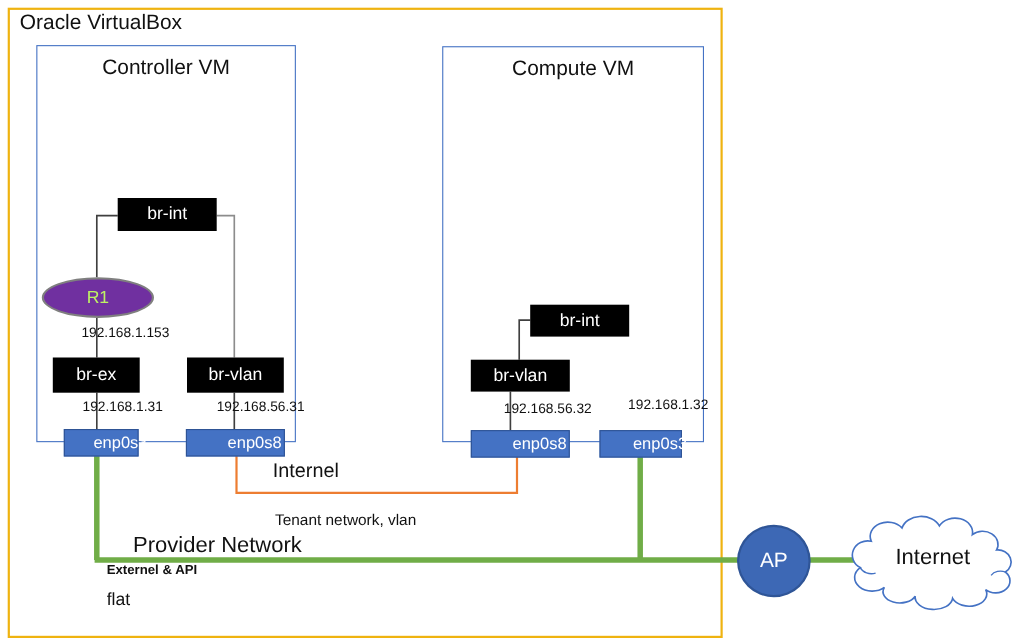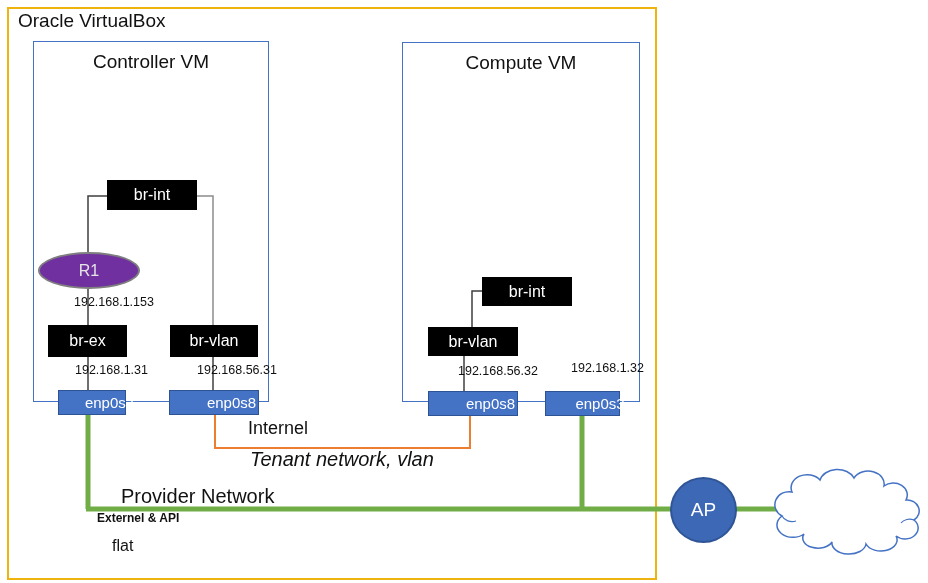--- a/index.html
+++ b/index.html
@@ -49,42 +49,42 @@
     font-size:16px;text-align:center;display:flex;align-items:center;justify-content:center;
   }
   .nic{
     background:var(--nic-bg);color:var(--nic-text);border:1px solid var(--nic-border);
     box-sizing:border-box;font-size:15px;text-align:center;
     display:flex;align-items:center;justify-content:center;padding-left:35px;
   }
   #router-r1{
     left:38px;top:252px;width:102px;height:37px;border-radius:50%;
     background:var(--router-fill);border:2px solid var(--router-border);box-sizing:border-box;
-    color:#e5e5e5;font-size:16px;display:flex;align-items:center;justify-content:center;
+    color:#bef264;font-size:16px;display:flex;align-items:center;justify-content:center;
   }
   .ip{font-size:12.5px;white-space:nowrap;margin-left:28px;}
   #c-br-int{left:107px;top:180px;width:90px;height:30px;}
   #c-br-ex{left:48px;top:325px;width:79px;height:32px;}
   #c-br-vlan{left:170px;top:325px;width:88px;height:32px;}
   #c-ip-router{left:46px;top:295px;}
   #c-ip-brex{left:47px;top:363px;}
   #c-ip-brvlan{left:169px;top:363px;}
   #c-enp0s3{left:58px;top:390px;width:68px;height:25px;}
   #c-enp0s8{left:169px;top:390px;width:90px;height:25px;}
   #m-br-int{left:482px;top:277px;width:90px;height:29px;}
   #m-br-vlan{left:428px;top:327px;width:90px;height:29px;}
   #m-ip-brvlan{left:430px;top:364px;}
   #m-ip-ext{left:543px;top:361px;}
   #m-enp0s8{left:428px;top:391px;width:90px;height:25px;}
   #m-enp0s3{left:545px;top:391px;width:75px;height:25px;}
   #tenant-name{left:248px;top:418px;font-size:18px;}
-  #tenant-detail{left:250px;top:448px;font-size:20px;font-style:italic;}
+  #tenant-detail{left:250px;top:464px;font-size:14px;}
   #provider-name{left:97px;top:485px;font-size:20px;margin-left:24px;}
   #provider-detail{left:97px;top:511px;font-size:12px;font-weight:bold;}
-  #provider-mode{left:112px;top:537px;font-size:16px;}
+  #provider-mode{left:97px;top:537px;font-size:16px;}
   #ap-node{
     left:670px;top:477px;width:67px;height:66px;border-radius:50%;
     background:var(--ap-fill);border:2px solid var(--ap-border);box-sizing:border-box;
     color:#FFFFFF;font-size:19px;display:flex;align-items:center;justify-content:center;
   }
   #internet-label{left:788px;top:496px;width:120px;text-align:center;font-size:20px;}
 </style>
 </head>
 <body>
 
@@ -153,14 +153,15 @@
   <div class="abs nic" id="m-enp0s8">enp0s8</div>
   <div class="abs nic" id="m-enp0s3">enp0s3</div>
 
   <div class="abs" id="tenant-name">Internel</div>
   <div class="abs" id="tenant-detail">Tenant network, vlan</div>
   <div class="abs" id="provider-name">Provider Network</div>
   <div class="abs" id="provider-detail">Externel &amp; API</div>
   <div class="abs" id="provider-mode">flat</div>
 
   <div class="abs" id="ap-node">AP</div>
+  <div class="abs" id="internet-label">Internet</div>
 
 </div>
 
 </body></html>

